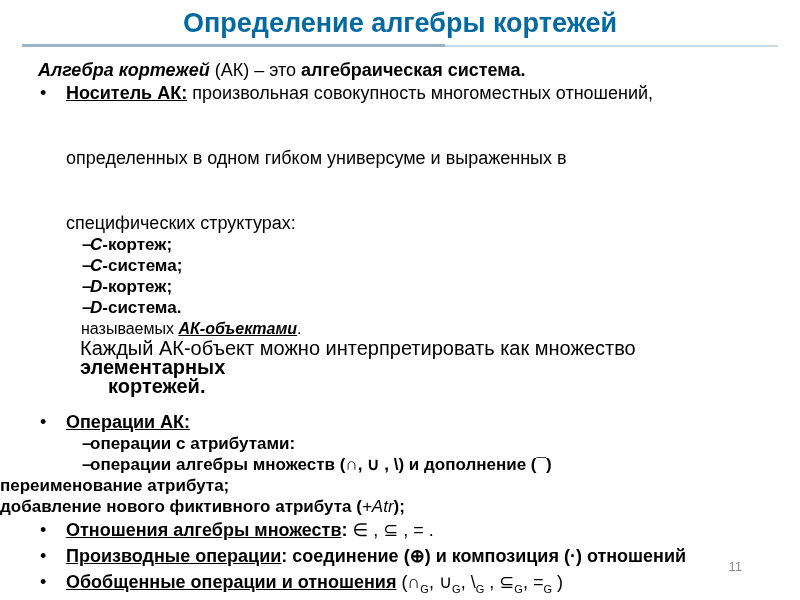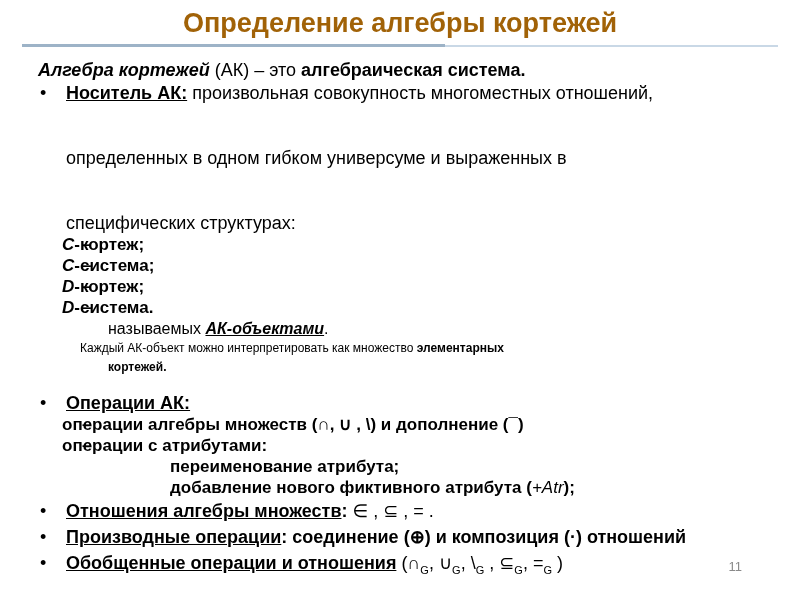--- a/index.html
+++ b/index.html
@@ -1,48 +1,48 @@
 <!DOCTYPE html>
 <html lang="ru"><head>
 <meta charset="utf-8">
 <style>
   html,body{margin:0;padding:0;background:#ffffff;}
   body{width:800px;height:600px;font-family:"Liberation Sans",sans-serif;color:#000;}
   .slide{position:relative;width:800px;height:600px;overflow:hidden;background:#fff;}
 
-  .title{margin:6px 0 0 0;text-align:center;font-size:27px;line-height:34px;font-weight:700;color:#a16207;}
+  .title{margin:6px 0 0 0;text-align:center;font-size:27px;line-height:34px;font-weight:700;color:#0369a1;}
 
   .rule{position:relative;margin:4px 22px 0 22px;height:4px;}
   .rule-l{position:absolute;left:0;top:0;width:56%;height:3px;background:#9db3c7;}
   .rule-r{position:absolute;left:56%;top:1px;width:44%;height:2px;background:#c9d8e6;}
 
   .content{margin-top:12px;font-size:18px;line-height:21px;}
   p{margin:0;}
 
   .bi{font-weight:700;font-style:italic;}
   .b{font-weight:700;}
   .u{text-decoration:underline;}
   .it{font-style:italic;}
   .reg{font-weight:400;}
 
   .intro{margin:12px 26px 0 38px;}
 
   .bullet{position:relative;padding-left:66px;padding-right:18px;margin-top:2px;}
   .bullet::before{content:"•";position:absolute;left:40px;top:0;}
   .block{display:block;margin-top:44px;}
 
-  .dash-item{position:relative;padding-left:62px;margin-top:0;font-size:17px;font-weight:700;line-height:21px;}
+  .dash-item{position:relative;padding-left:90px;margin-top:0;font-size:17px;font-weight:700;line-height:21px;}
   .dash-item::before{content:"–";position:absolute;left:82px;font-weight:700;}
 
-  .called{margin-left:108px;font-size:16px;line-height:20px;margin-top:1px;}
-  .note{margin-left:80px;padding-right:60px;font-size:12px;line-height:19px;}
+  .called{margin-left:81px;font-size:16px;line-height:20px;margin-top:1px;}
+  .note{margin-left:80px;padding-right:60px;font-size:20px;line-height:19px;}
   .note .cont{display:block;padding-left:28px;}
 
   .sect{margin-top:16px;}
-  .attr-op{margin-left:170px;font-size:17px;font-weight:700;line-height:21px;}
+  .attr-op{font-size:17px;font-weight:700;line-height:21px;}
 
   .final{line-height:25px;margin-top:1px;}
   .sym{font-weight:400;}
   sub{font-size:11px;font-weight:400;}
 
   .page-num{position:absolute;right:58px;bottom:26px;font-size:13px;color:#8a8a8a;}
 </style>
 </head>
 <body>
 
@@ -71,22 +71,22 @@
     <p class="dash-item"><span class="it">D</span><span>-система.</span></p>
 
     <p class="called"><span>называемых </span><span class="bi u">АК-объектами</span><span>.</span></p>
 
     <p class="note"><span>Каждый АК-объект можно интерпретировать как множество </span><span class="b">элементарных</span><span class="cont b">кортежей.</span></p>
 
     <div class="bullet sect">
       <span class="b u">Операции АК:</span>
     </div>
 
+    <p class="dash-item"><span>операции с атрибутами:</span></p>
     <p class="dash-item"><span>операции алгебры множеств (∩, ∪ , \) и дополнение (¯)</span></p>
-    <p class="dash-item"><span>операции с атрибутами:</span></p>
 
     <p class="attr-op"><span>переименование атрибута;</span><span class="it reg"></span><span></span></p>
     <p class="attr-op"><span>добавление нового фиктивного атрибута (</span><span class="it reg">+Atr</span><span>);</span></p>
 
     <div class="bullet final"><span class="b u">Отношения алгебры множеств</span><span class="b">: </span><span class="sym">∈ , ⊆ , = .</span></div>
 
     <div class="bullet final"><span class="b u">Производные операции</span><span class="b">: соединение (⊕) и композиция (·) отношений</span></div>
 
     <div class="bullet final"><span class="b u">Обобщенные операции и отношения</span><span class="sym"> (</span><span class="sym">∩</span><sub>G</sub><span class="sym">, </span><span class="sym">∪</span><sub>G</sub><span class="sym">, </span><span class="sym">\</span><sub>G</sub><span class="sym"> , </span><span class="sym">⊆</span><sub>G</sub><span class="sym">, </span><span class="sym">=</span><sub>G</sub><span class="sym"> )</span></div>
 

